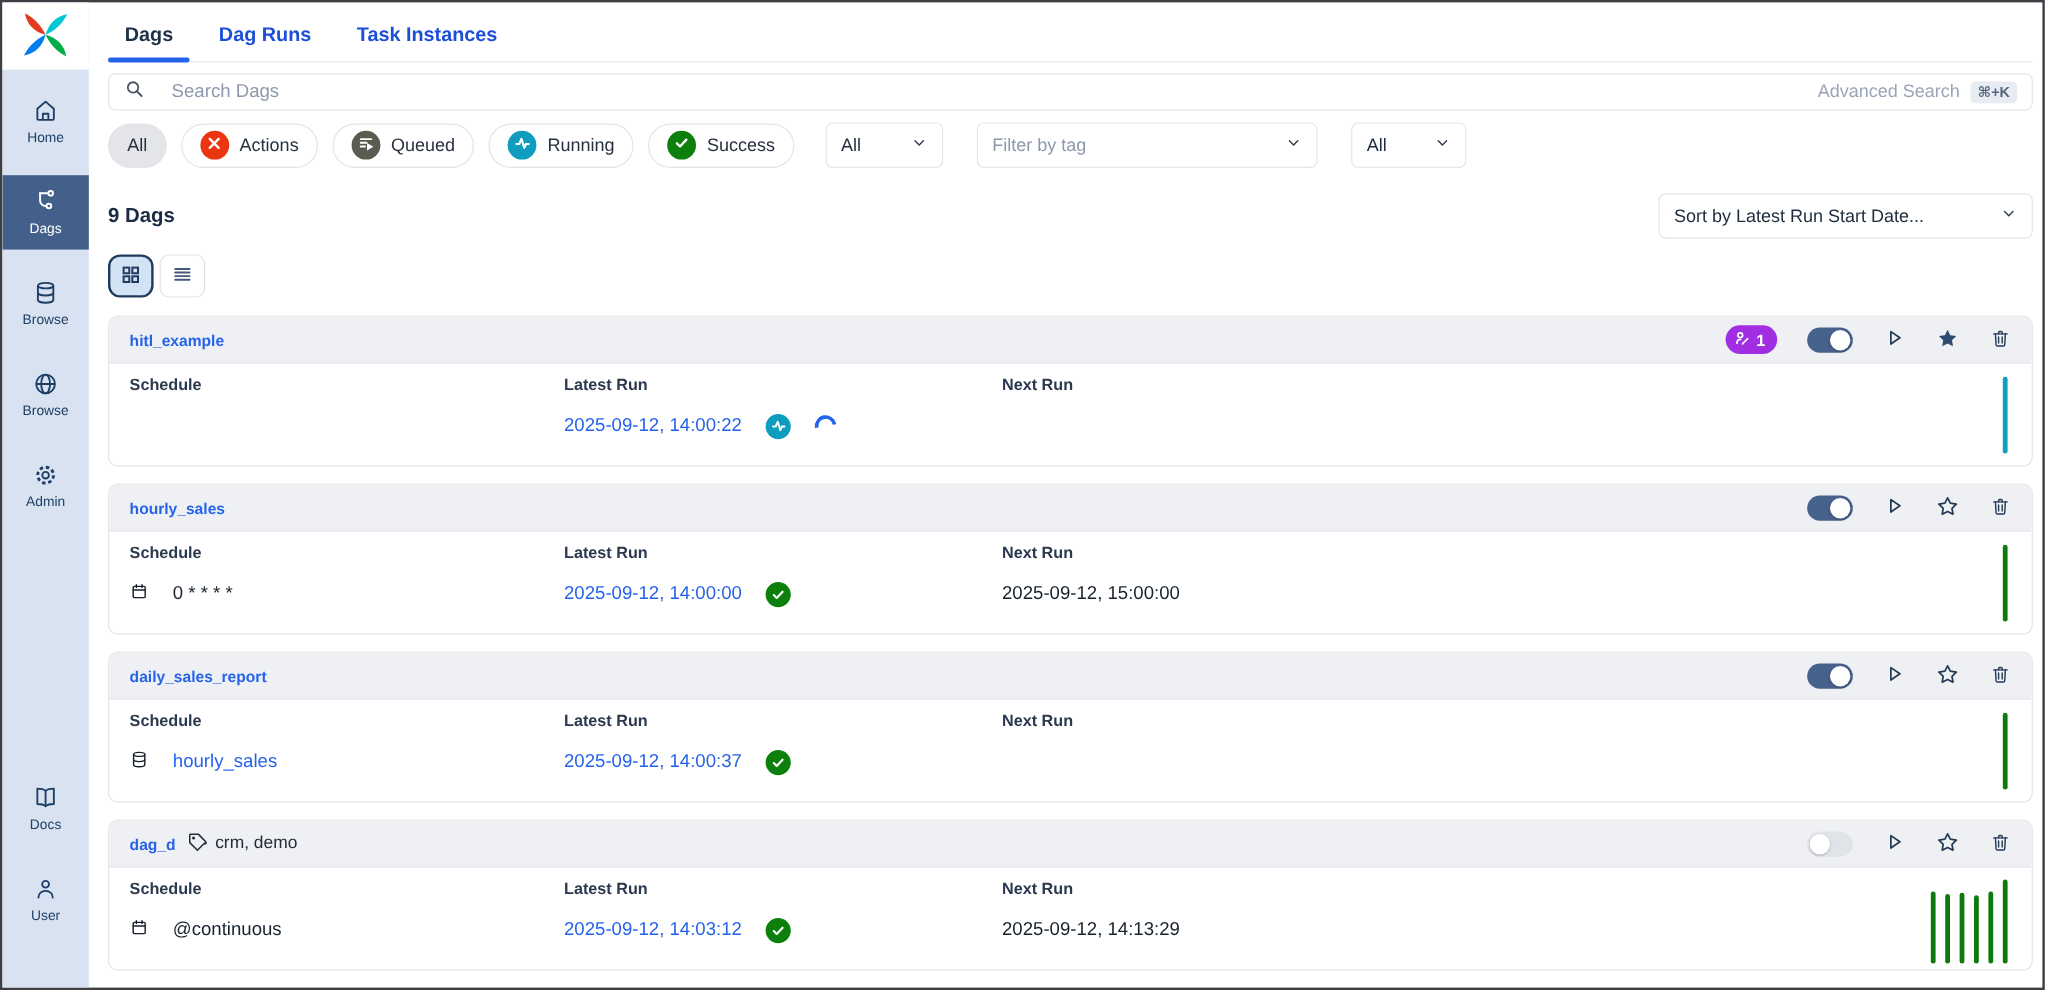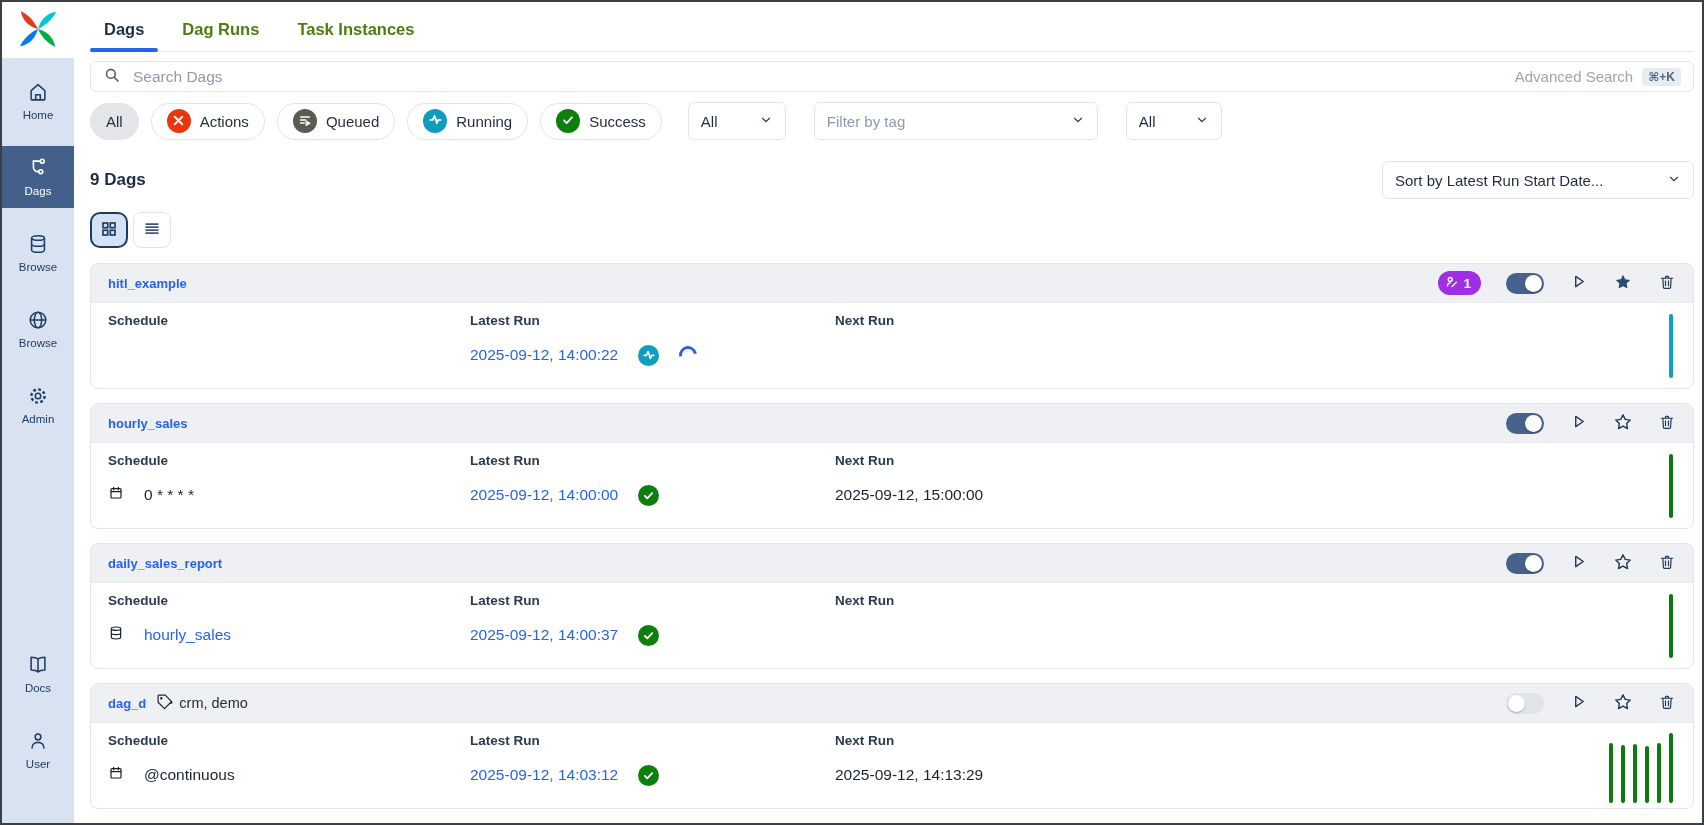--- a/index.html
+++ b/index.html
@@ -19,25 +19,25 @@
   .side-item .lbl { font-size:11.5px; }
   .side-item.active { background:#426089; color:#fff; margin-bottom:14px; }
   .side-item svg { display:block; }
   .side-spacer { flex:1; }
   .side-bottom { display:flex; flex-direction:column; padding-bottom:28px; }
 
   
   .main { flex:1; display:flex; flex-direction:column; padding:0 8px 0 16px; overflow:hidden; }
 
   .tabs { display:flex; gap:10px; border-bottom:1px solid #e6e8ec; padding-top:12px; }
-  .tab { font-size:16.5px; font-weight:700; color:#4d7c0f; padding:6px 14px 12px; cursor:pointer; position:relative; }
+  .tab { font-size:16.5px; font-weight:700; color:#1d4ed8; padding:6px 14px 12px; cursor:pointer; position:relative; }
   .tab.active { color:#1c2f45; }
   .tab.active::after { content:""; position:absolute; left:0; right:0; bottom:-1px; height:4px; background:#2563eb; border-radius:2px; }
 
-  .searchbar { margin-top:9px; height:39px; border:1px solid #e3e6ea; border-radius:6px; display:flex; align-items:center; padding:0 12px; gap:12px; }
+  .searchbar { margin-top:9px; height:39px; border:1px solid #e3e6ea; border-radius:6px; display:flex; align-items:center; padding:0 12px; gap:22px; }
   .searchbar input { flex:1; border:none; outline:none; font-size:15.5px; color:#1d2a3a; font-family:inherit; background:transparent; }
   .searchbar input::placeholder { color:#8d99ad; }
   .adv-search { display:flex; align-items:center; gap:9px; color:#9aa5b8; font-size:15px; cursor:pointer; }
   .kbd { background:#e7ebf2; color:#56677f; border-radius:4px; font-size:12px; padding:2px 6px; font-weight:600; }
 
   .chips-row { margin-top:10px; display:flex; align-items:center; gap:12px; }
   .chip { height:37px; display:flex; align-items:center; gap:9px; padding:0 15px; border-radius:999px; border:1px solid #e1e4e9; background:#fff; font-size:15px; color:#26303f; cursor:pointer; white-space:nowrap; }
   .chip.selected { background:#e3e5e9; border-color:#e3e5e9; }
   .chip-dot { width:24px; height:24px; border-radius:50%; display:flex; align-items:center; justify-content:center; }
   .select { height:38px; border:1px solid #e3e6ea; border-radius:6px; display:flex; align-items:center; justify-content:space-between; padding:0 12px; font-size:15px; cursor:pointer; background:#fff; }

